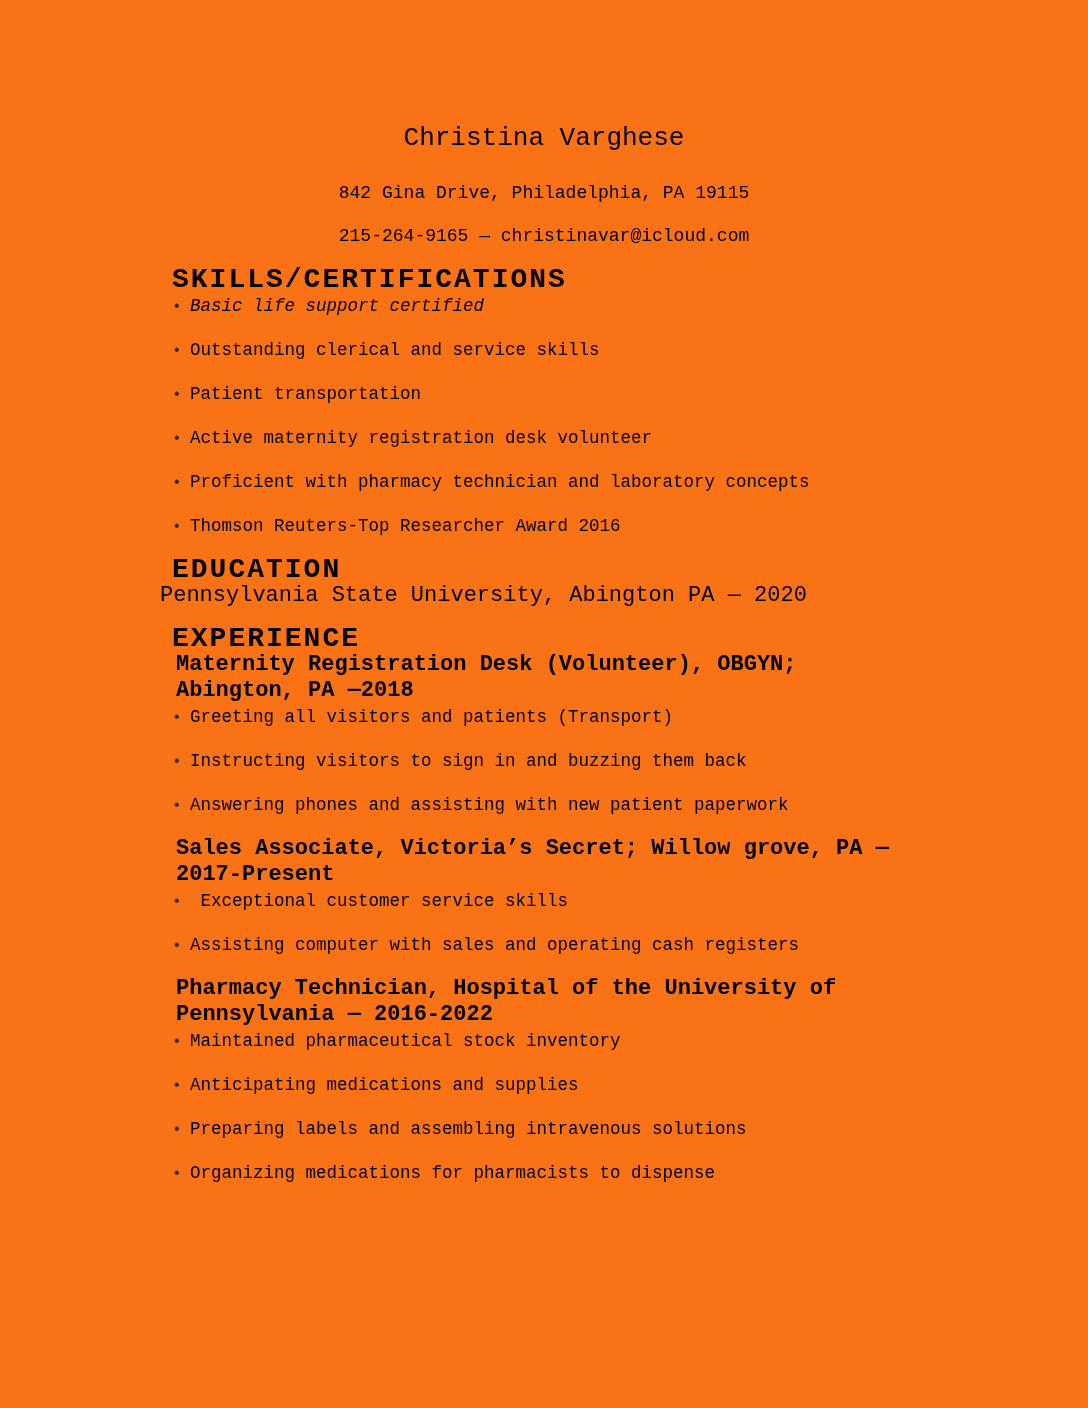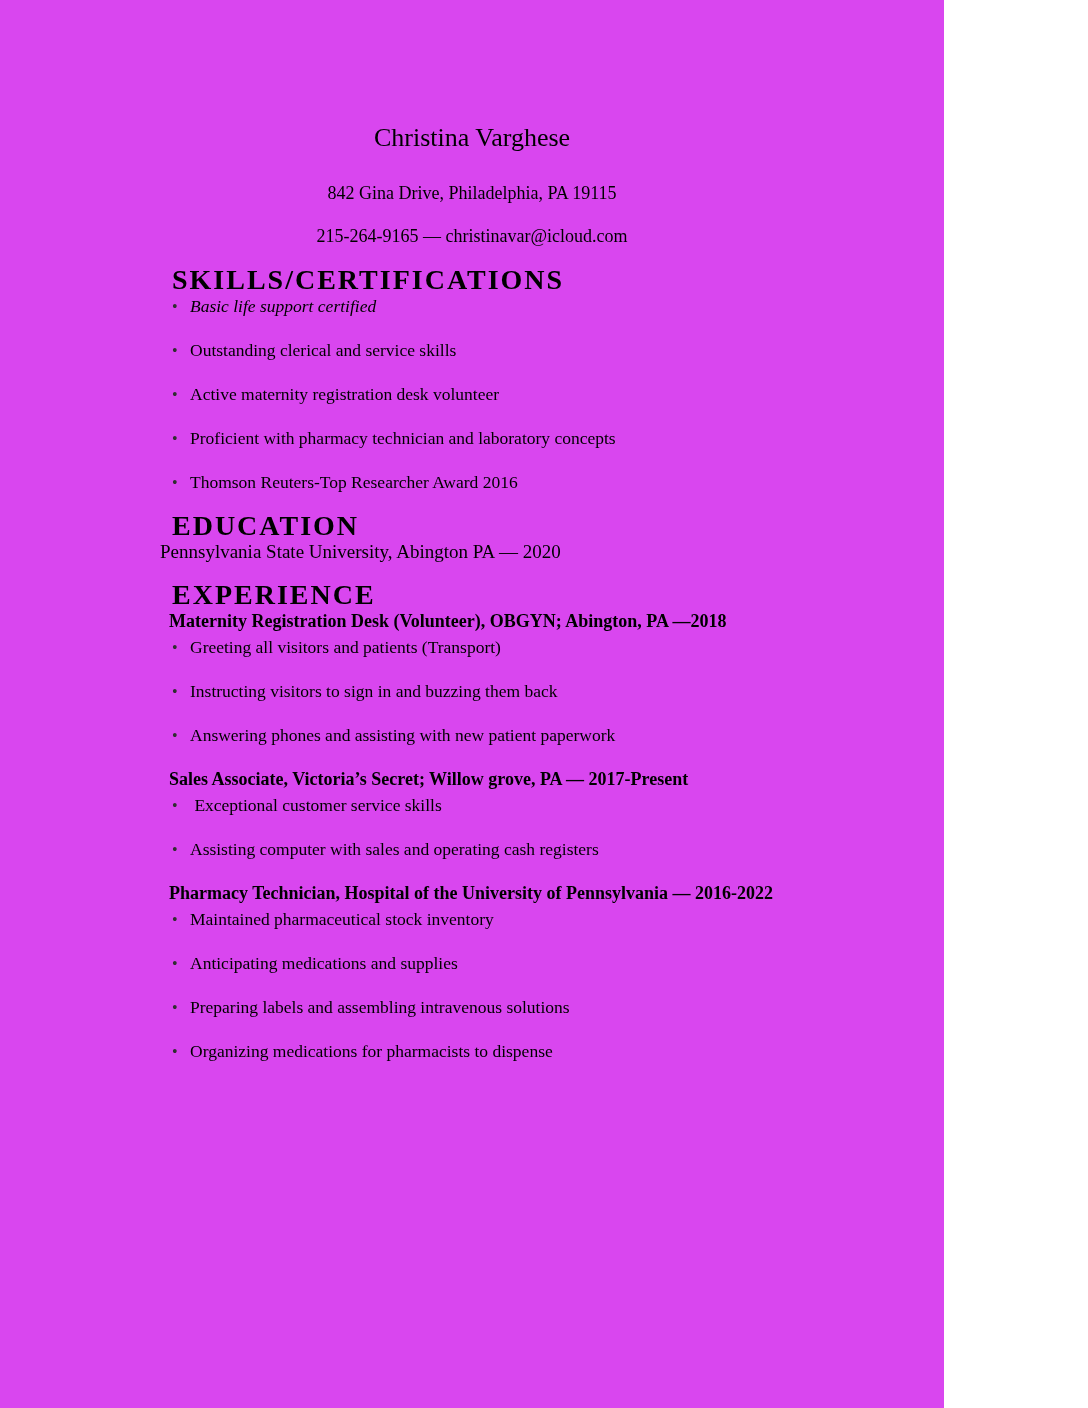--- a/index.html
+++ b/index.html
@@ -1,21 +1,21 @@
 <!DOCTYPE html>
 <html><head>
 <meta charset="utf-8">
 <style>
   html, body { margin: 0; padding: 0; background: #ffffff; }
   .page {
-    width: 944px;
+    width: 1088px;
     height: 1408px;
-    background: #d946ef;
+    background: #f97316;
     color: #000000;
-    font-family: Liberation Serif, serif;
+    font-family: Liberation Mono, monospace;
     overflow: hidden;
     position: relative;
     box-sizing: border-box;
   }
   .content { padding: 122px 160px 0 160px; }
 
   .name {
     font-size: 26px;
     line-height: 32px;
     font-weight: 400;
@@ -33,64 +33,65 @@
 
   .section-title {
     font-size: 28px;
     line-height: 26px;
     font-weight: 700;
     letter-spacing: 2px;
     margin: 17px 0 0 12px;
   }
 
   .line {
-    font-size: 19px;
+    font-size: 22px;
     line-height: 26px;
     margin: 0;
   }
 
   .bullet {
     font-size: 17.5px;
     line-height: 26px;
     margin: 0 0 17px 12px;
     white-space: pre-wrap;
   }
   .dot {
     display: inline-block;
     width: 18px;
     font-size: 16px;
     color: #2f2f2f;
   }
   .italic { font-style: italic; }
 
   .job-heading {
-    font-size: 18px;
+    font-size: 22px;
     line-height: 26px;
     font-weight: 700;
-    margin: 17px 0 0 9px;
+    margin: 17px 0 0 16px;
   }
   .job:first-of-type .job-heading { margin-top: 0; }
 </style>
 </head>
 <body>
 
 <div class="page">
   <div class="content">
 
     <h1 class="name">Christina Varghese</h1>
 
     <div class="contact">
       <p>842 Gina Drive, Philadelphia, PA 19115</p>
       <p>215-264-9165 — christinavar@icloud.com</p>
     </div>
 
     <section>
       <h2 class="section-title">SKILLS/CERTIFICATIONS</h2>
       <p class="bullet"><span class="dot">•</span><span class="italic">Basic life support certified</span></p>
       <p class="bullet"><span class="dot">•</span><span>Outstanding clerical and service skills</span></p>
+      <p class="bullet"><span class="dot">•</span><span>Patient transportation</span></p>
       <p class="bullet"><span class="dot">•</span><span>Active maternity registration desk volunteer</span></p>
       <p class="bullet"><span class="dot">•</span><span>Proficient with pharmacy technician and laboratory concepts</span></p>
       <p class="bullet"><span class="dot">•</span><span>Thomson Reuters-Top Researcher Award 2016</span></p>
     </section>
 
     <section>
       <h2 class="section-title">EDUCATION</h2>
       <p class="line">Pennsylvania State University, Abington PA — 2020</p>
     </section>
 

